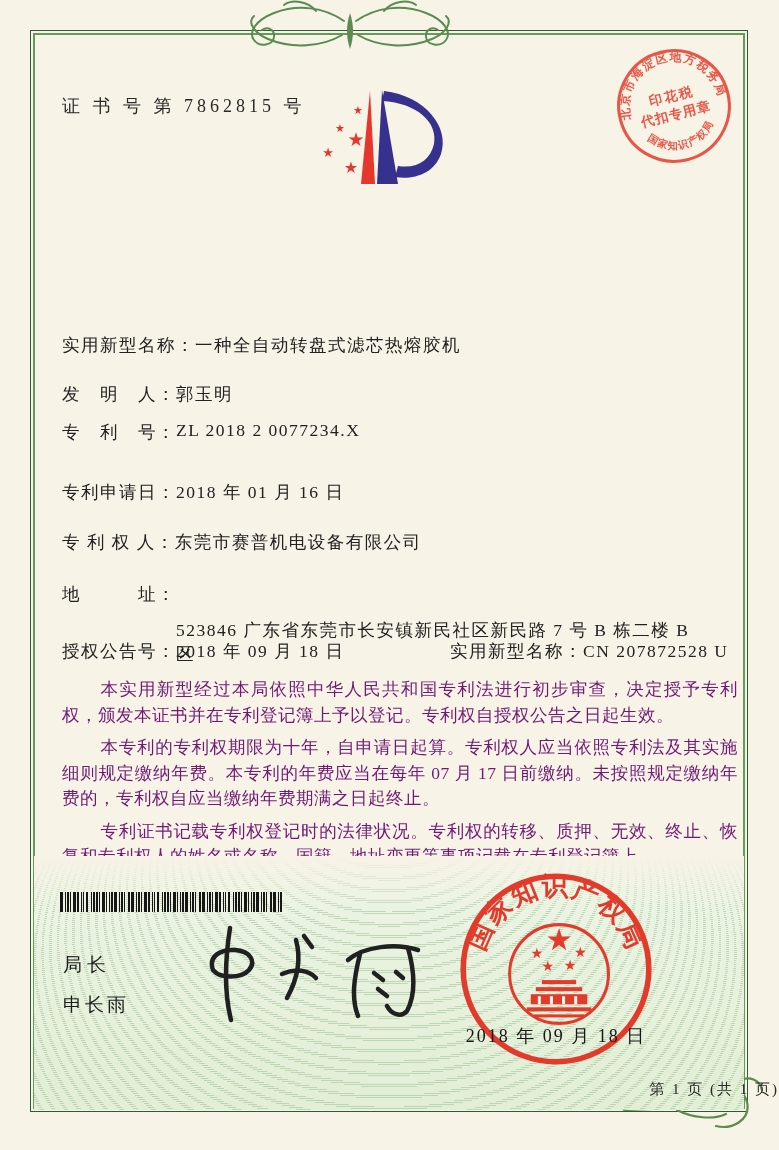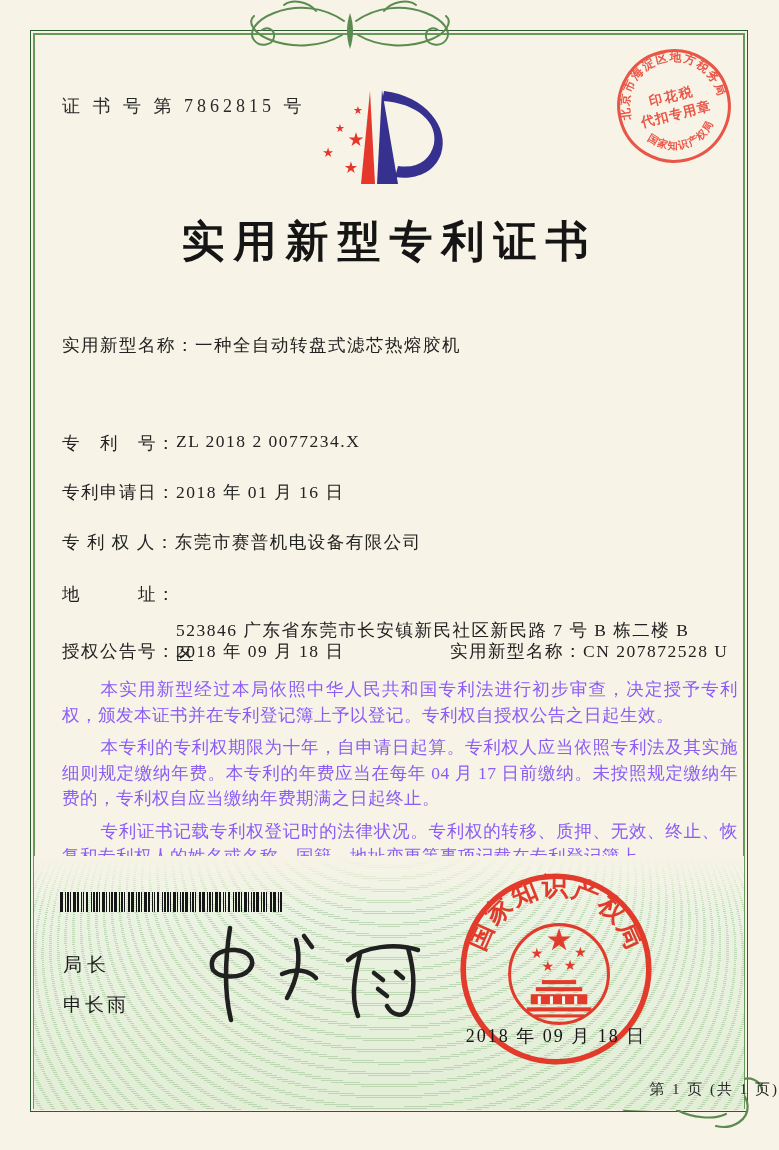--- a/index.html
+++ b/index.html
@@ -22,21 +22,21 @@
   .cert-no{position:absolute;left:62px;top:94px;font-size:18px;letter-spacing:4px;color:#2a2a2a;}
   .title{position:absolute;left:0;top:213px;width:100%;text-align:center;
     font-size:43px;font-weight:bold;letter-spacing:9px;color:#151515;}
   .row{position:absolute;left:62px;width:678px;font-size:17.5px;letter-spacing:1.5px;
     display:flex;align-items:flex-start;white-space:nowrap;}
   .row .lab{flex:none;}
   .row .val{white-space:pre-line;}
   .row5 .val{max-width:575px;margin-top:36px;}
   .grant-group{position:absolute;left:388px;top:0;white-space:nowrap;}
   .paras{position:absolute;left:62px;top:677px;width:676px;font-size:17.5px;
-    line-height:25.5px;letter-spacing:0.5px;text-align:justify;color:#8b5cf6;}
+    line-height:25.5px;letter-spacing:0.5px;text-align:justify;color:#701a75;}
   .paras p{margin:0 0 7px;text-indent:2.2em;}
   .barcode{position:absolute;left:60px;top:892px;}
   .signer-title{position:absolute;left:63px;top:952px;font-size:19px;letter-spacing:5px;
     font-family:"Liberation Sans","DejaVu Sans",sans-serif;color:#1c1c1c;}
   .signer-name{position:absolute;left:63px;top:992px;font-size:19px;letter-spacing:3px;
     font-family:Liberation Serif, serif;color:#1c1c1c;}
   .signature{position:absolute;left:200px;top:918px;}
   .seal{position:absolute;left:440px;top:853px;}
   .seal-date{position:absolute;left:440px;top:1024px;width:232px;text-align:center;
     font-size:18px;letter-spacing:2px;color:#161616;}
@@ -104,27 +104,30 @@
       <text x="42" y="56" font-size="11">★</text>
       <text x="58" y="70" font-size="19">★</text>
       <text x="30" y="81" font-size="13">★</text>
       <text x="53" y="97" font-size="16">★</text>
     </g>
     <path d="M 72 15 L 63 108 L 77 108 Z" fill="#e5372c"></path>
     <path d="M 84 14 L 79 108 L 100 108 Z" fill="#36318f"></path>
     <path d="M 86 15 C 128 20 152 52 143 78 C 136 98 115 104 97 101 L 100 90 C 120 93 132 84 136 68 C 140 47 120 27 84 25 Z" fill="#36318f"></path>
   </svg>
 
-  <div class="title">实用新型专利证书</div>
 
   <div class="row" style="top:333px">
     <span class="lab">实用新型名称：</span>
     <span class="val">一种全自动转盘式滤芯热熔胶机</span>
   </div>
-  <div class="row" style="top:431px">
+  <div class="row" style="top:382px">
+    <span class="lab">发　明　人：</span>
+    <span class="val">郭玉明</span>
+  </div>
+  <div class="row" style="top:420px">
     <span class="lab">专　利　号：</span>
     <span class="val">ZL 2018 2 0077234.X</span>
   </div>
   <div class="row" style="top:480px">
     <span class="lab">专利申请日：</span>
     <span class="val">2018 年 01 月 16 日</span>
   </div>
   <div class="row" style="top:530px">
     <span class="lab">专 利 权 人：</span>
     <span class="val">东莞市赛普机电设备有限公司</span>
@@ -137,21 +140,21 @@
   <div class="row" style="top:639px">
     <span class="lab">授权公告号：</span>
     <span class="val">2018 年 09 月 18 日</span>
     <span class="grant-group">
       <span>实用新型名称：</span><span>CN 207872528 U</span>
     </span>
   </div>
 
   <div class="paras">
     <p>本实用新型经过本局依照中华人民共和国专利法进行初步审查，决定授予专利权，颁发本证书并在专利登记簿上予以登记。专利权自授权公告之日起生效。</p>
-    <p>本专利的专利权期限为十年，自申请日起算。专利权人应当依照专利法及其实施细则规定缴纳年费。本专利的年费应当在每年 04 月 17 日前缴纳。未按照规定缴纳年费的，专利权自应当缴纳年费期满之日起终止。</p>
+    <p>本专利的专利权期限为十年，自申请日起算。专利权人应当依照专利法及其实施细则规定缴纳年费。本专利的年费应当在每年 07 月 17 日前缴纳。未按照规定缴纳年费的，专利权自应当缴纳年费期满之日起终止。</p>
     <p>专利证书记载专利权登记时的法律状况。专利权的转移、质押、无效、终止、恢复和专利权人的姓名或名称、国籍、地址变更等事项记载在专利登记簿上。</p>
   </div>
 
   <div class="band"></div>
 
   <svg class="barcode" width="223" height="20" viewBox="0 0 223 20">
     <line x1="0" y1="10" x2="223" y2="10" stroke="#161616" stroke-width="20" stroke-dasharray="3 2 1 1 2 1 1 2 3 1 2 2 1 1 1 2 2 3 1 1 2 1 2 1 1 2 3 1 1 2 1 1 2 1 3 2 1 1 2 1 1 3 2 1"></line>
   </svg>
 
   <div class="signer-title">局长</div>

